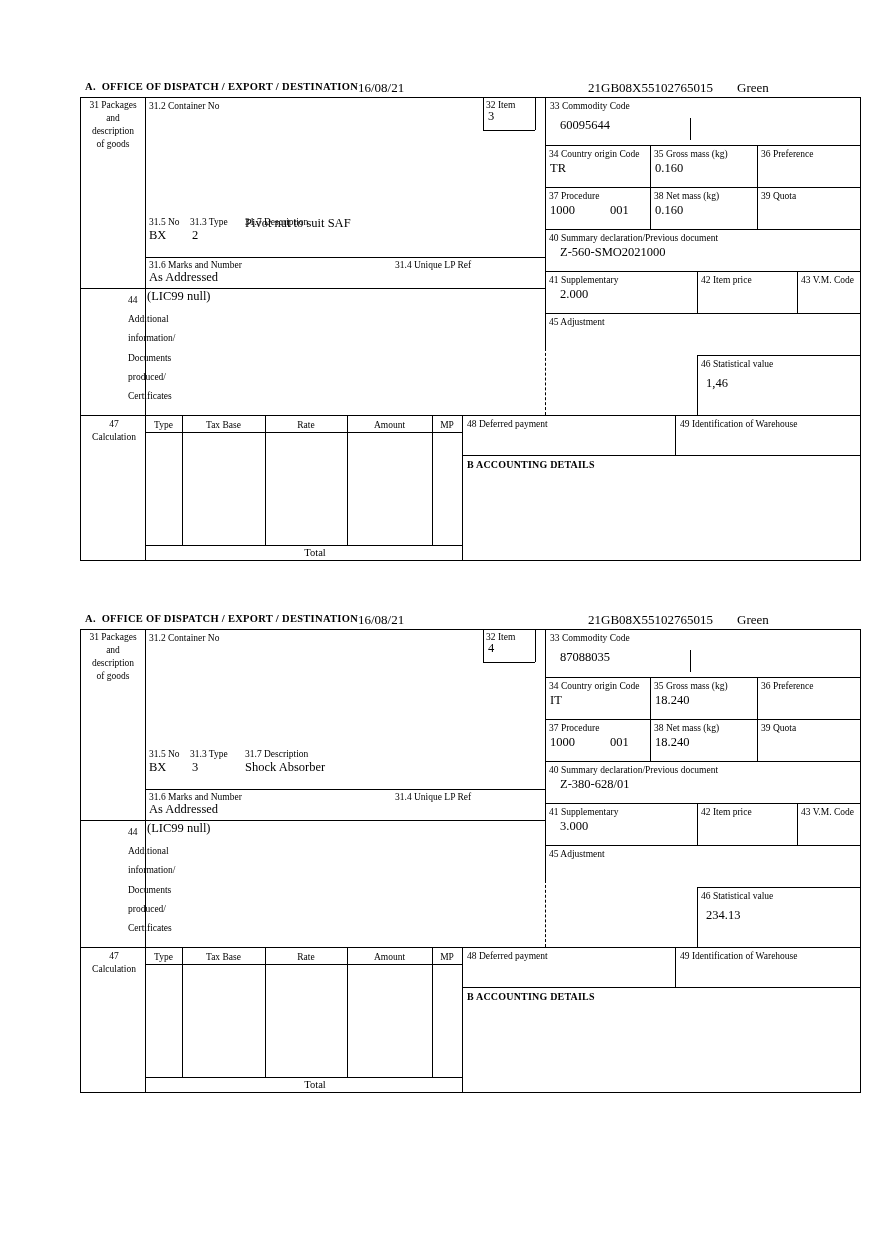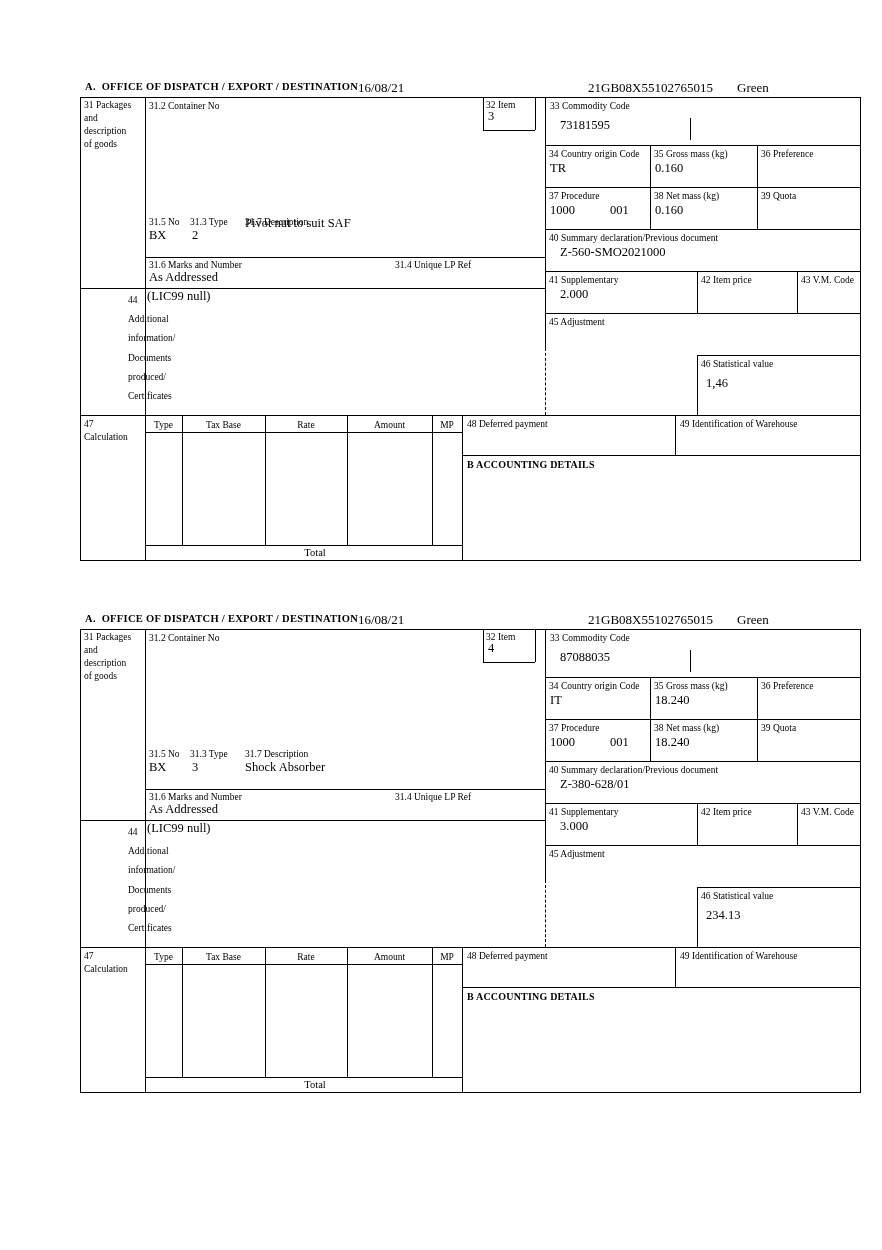--- a/index.html
+++ b/index.html
@@ -13,21 +13,21 @@
   #sections { position: relative; width: 882px; height: 1250px; }
   .sheet-section { position: absolute; left: 0; width: 882px; height: 532px; }
   #sections > .sheet-section:nth-child(1) { top: 80px; }
   #sections > .sheet-section:nth-child(2) { top: 612px; }
 
   .t { position: absolute; white-space: pre; }
   .office { font-weight: bold; font-size: 10.5px; letter-spacing: 0.3px; }
   .meta { font-size: 13px; }
   .lbl { position: absolute; font-size: 9.5px; line-height: 12px; white-space: pre; }
   .pre { white-space: pre-line; }
-  .lh13 { line-height: 13px; }
+  .lh13 { line-height: 13px; text-align: center; }
   .lh19 { line-height: 19.2px; margin-left: 44px; }
   .val { position: absolute; font-size: 12.5px; line-height: 14px; white-space: pre; }
   .ctr { text-align: center; }
   .acct { font-weight: bold; font-size: 10px; letter-spacing: 0.2px; }
   .total { font-size: 10.5px; }
 
   .outer { position: absolute; left: 80px; top: 17px; width: 781px; height: 464px; border: 1px solid #000; }
   .vl { position: absolute; width: 1px; background: #000; }
   .vl.dash { width: 0; background: none; border-left: 1px dashed #000; }
   .hl { position: absolute; height: 1px; background: #000; }
@@ -101,21 +101,21 @@
   <div class="val" style="left:192px;top:148px">2</div>
   <div class="val" style="left:245px;top:136px">Pivot nut to suit SAF</div>
 
   <div class="lbl" style="left:149px;top:179px">31.6 Marks and Number</div>
   <div class="lbl" style="left:395px;top:179px">31.4 Unique LP Ref</div>
   <div class="val" style="left:149px;top:190px">As Addressed</div>
 
   <div class="val" style="left:147px;top:209px">(LIC99 null)</div>
 
   <div class="lbl" style="left:550px;top:20px">33 Commodity Code</div>
-  <div class="val" style="left:560px;top:38px">73181595</div>
+  <div class="val" style="left:560px;top:38px">60095644</div>
 
   <div class="lbl" style="left:549px;top:68px">34 Country origin Code</div>
   <div class="val" style="left:550px;top:81px">TR</div>
   <div class="lbl" style="left:654px;top:68px">35 Gross mass (kg)</div>
   <div class="val" style="left:655px;top:81px">0.160</div>
   <div class="lbl" style="left:761px;top:68px">36 Preference</div>
 
   <div class="lbl" style="left:549px;top:110px">37 Procedure</div>
   <div class="val" style="left:550px;top:123px">1000</div>
   <div class="val" style="left:610px;top:123px">001</div>

